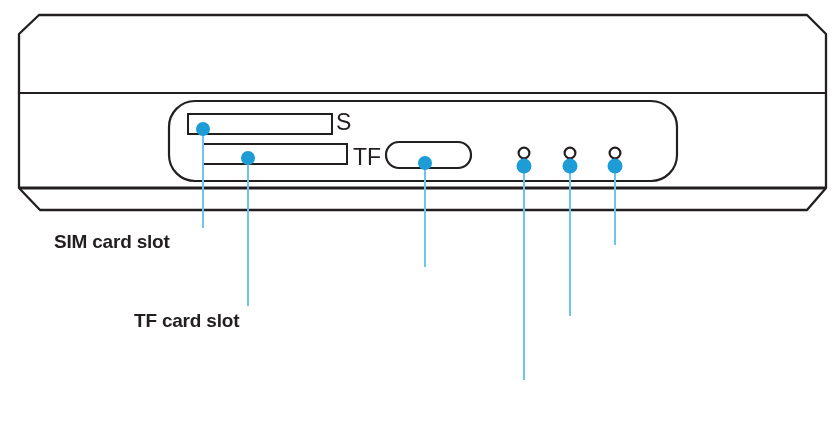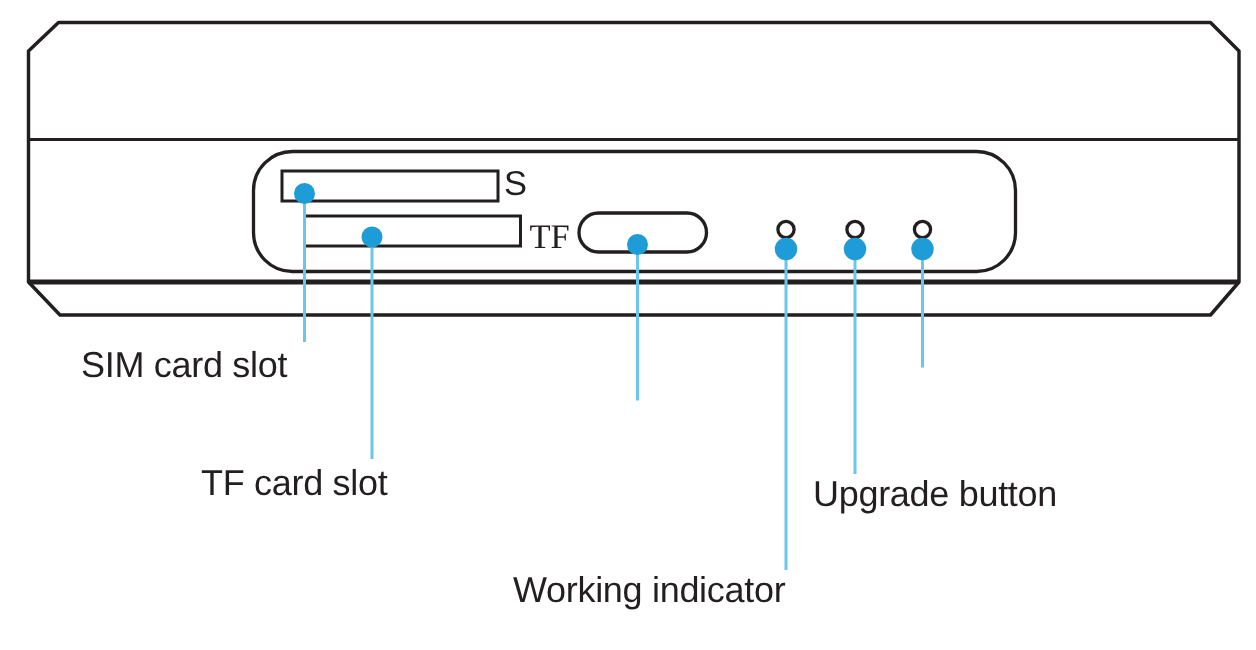--- a/index.html
+++ b/index.html
@@ -13,22 +13,22 @@
   .stage{
     position:relative;
     width:837px;height:433px;
     background:var(--bg);
     font-family:"Liberation Sans","DejaVu Sans",sans-serif;
     overflow:hidden;
   }
   .stage svg{position:absolute;left:0;top:0;}
   .callout-label{
     position:absolute;
-    font-weight:400;
-    font-size:24px;
+    font-weight:700;
+    font-size:19px;
     line-height:1;
     letter-spacing:-0.2px;
     color:var(--text);
     white-space:nowrap;
   }
   .port-label{
     position:absolute;
     font-weight:400;
     font-size:23px;
     line-height:1;
@@ -70,20 +70,18 @@
 
     <circle cx="203" cy="129" r="7" style="fill:var(--dot)"></circle>
     <circle cx="248" cy="158" r="7" style="fill:var(--dot)"></circle>
     <circle cx="425" cy="163" r="7" style="fill:var(--dot)"></circle>
     <circle cx="524" cy="166" r="7.5" style="fill:var(--dot)"></circle>
     <circle cx="570" cy="166" r="7.5" style="fill:var(--dot)"></circle>
     <circle cx="615" cy="166" r="7.5" style="fill:var(--dot)"></circle>
   </svg>
 
   <div class="port-label" style="left:336px;top:111px;">S</div>
-  <div class="port-label" style="left:353px;top:146px;font-family:Liberation Serif, serif;">TF</div>
+  <div class="port-label" style="left:353px;top:146px;">TF</div>
 
   <div class="callout-label" style="left:54px;top:232px;">SIM card slot</div>
   <div class="callout-label" style="left:134px;top:311px;text-align:right;">TF card slot</div>
-  <div class="callout-label" style="left:342px;top:382px;">Working indicator</div>
-  <div class="callout-label" style="left:542px;top:318px;">Upgrade button</div>
 
 </div>
 
 </body></html>

